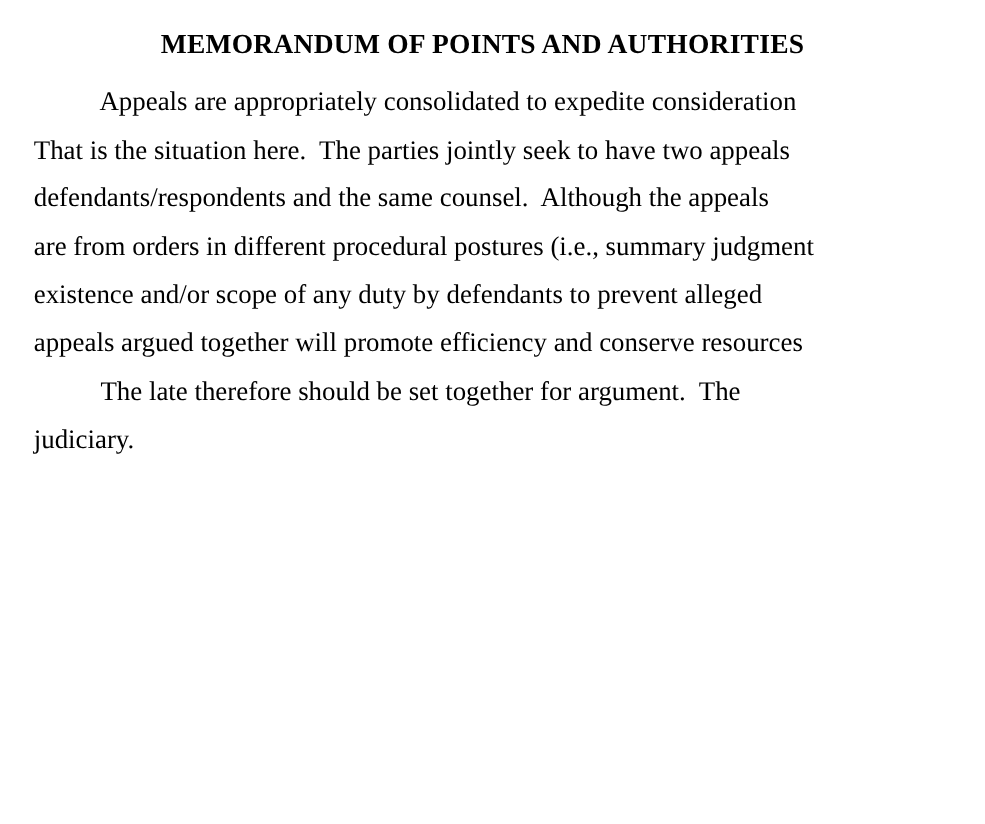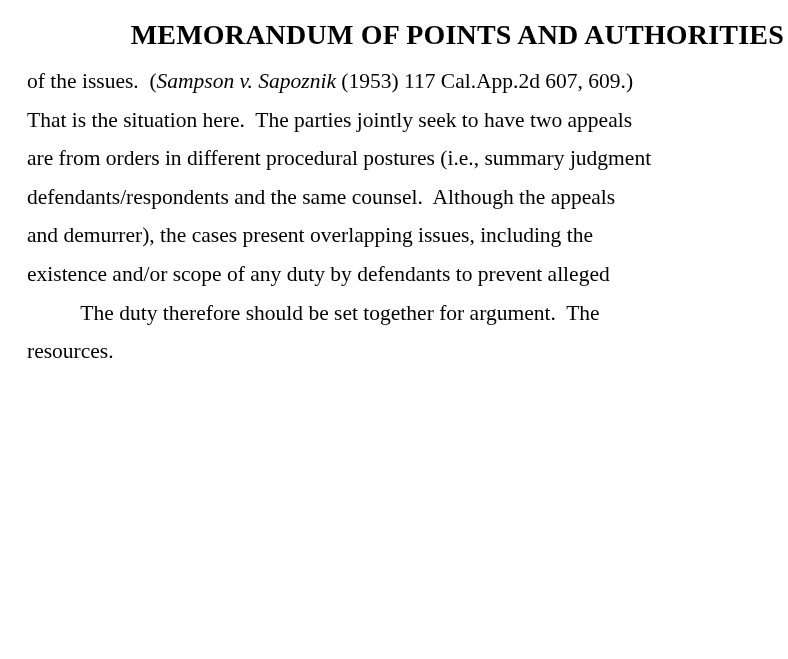--- a/index.html
+++ b/index.html
@@ -17,24 +17,24 @@
     overflow: hidden;
     font-family: "Liberation Serif", "DejaVu Serif", serif;
     color: #000000;
     -webkit-font-smoothing: antialiased;
   }
 
   
   .doc-heading {
     position: absolute;
     left: 0;
-    right: 4px;
+    right: 16px;
     top: 22px;
-    text-align: right;
-    font-size: 28px;
+    text-align: center;
+    font-size: 22px;
     font-weight: bold;
     letter-spacing: 0.2px;
     line-height: 26px;
     white-space: nowrap;
   }
 
   
   .body-block {
     position: absolute;
     left: 27px;
@@ -57,26 +57,26 @@
 </style>
 </head>
 <body>
 
 <div class="page">
 
   <div class="doc-heading">MEMORANDUM OF POINTS AND AUTHORITIES</div>
 
   <div class="body-block">
 
+    <div class="doc-line">          Appeals are appropriately consolidated to expedite consideration</div>
 
-    <div class="doc-line"><span>of the issues.  (</span><span class="ital">Sampson v. Sapoznik</span><span> (1953) 117 Cal.App.2d 607, 609.)</span></div>
 
     <div class="doc-line">That is the situation here.  The parties jointly seek to have two appeals</div>
+    <div class="doc-line">defendants/respondents and the same counsel.  Although the appeals</div>
     <div class="doc-line">are from orders in different procedural postures (i.e., summary judgment</div>
-    <div class="doc-line">defendants/respondents and the same counsel.  Although the appeals</div>
-    <div class="doc-line">and demurrer), the cases present overlapping issues, including the</div>
     <div class="doc-line">existence and/or scope of any duty by defendants to prevent alleged</div>
-    <div class="doc-line">          The duty therefore should be set together for argument.  The</div>
-    <div class="doc-line">resources.</div>
+    <div class="doc-line">appeals argued together will promote efficiency and conserve resources</div>
+    <div class="doc-line">          The late therefore should be set together for argument.  The</div>
+    <div class="doc-line">judiciary.</div>
 
   </div>
 
 </div>
 
 </body></html>

